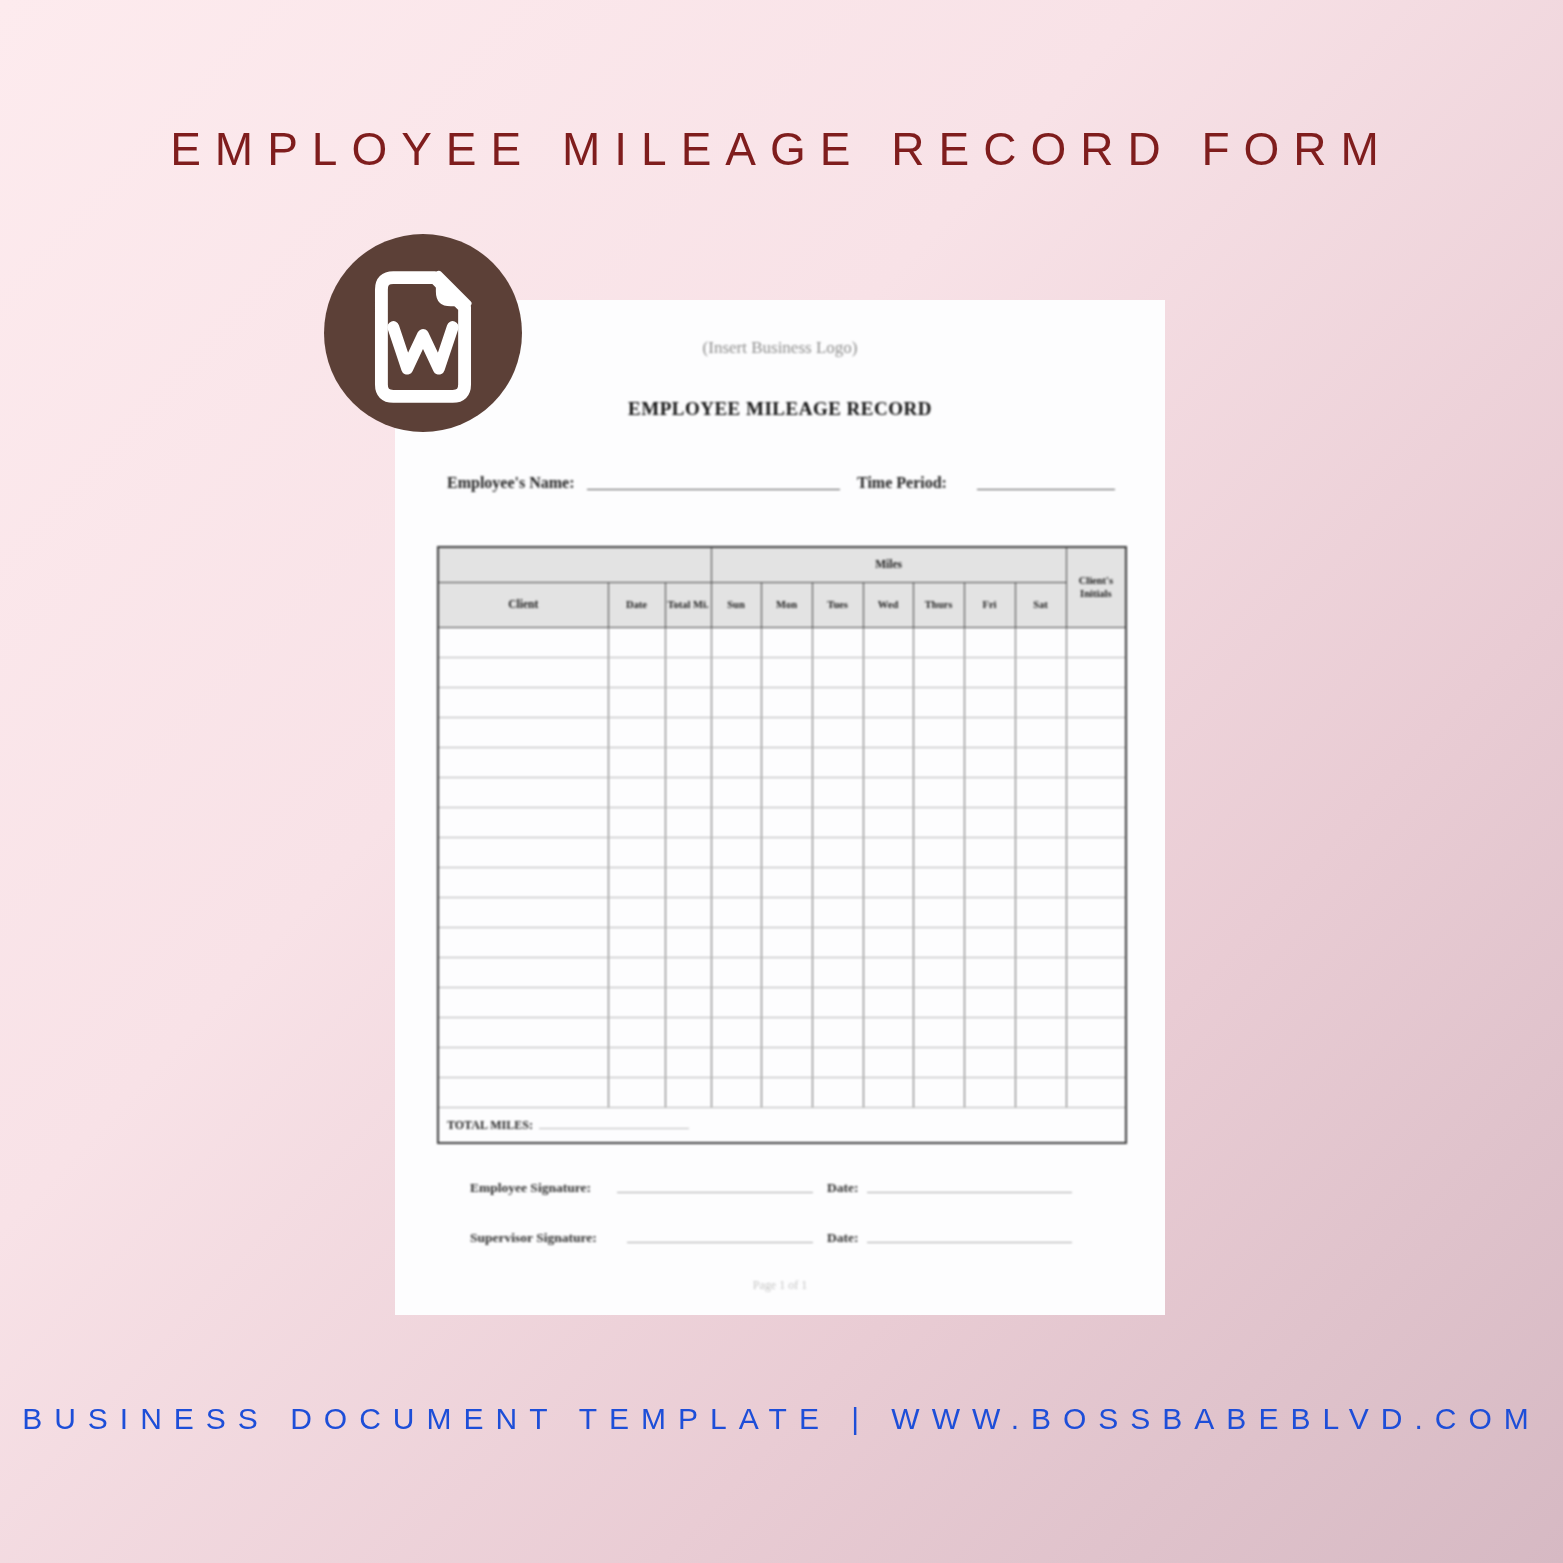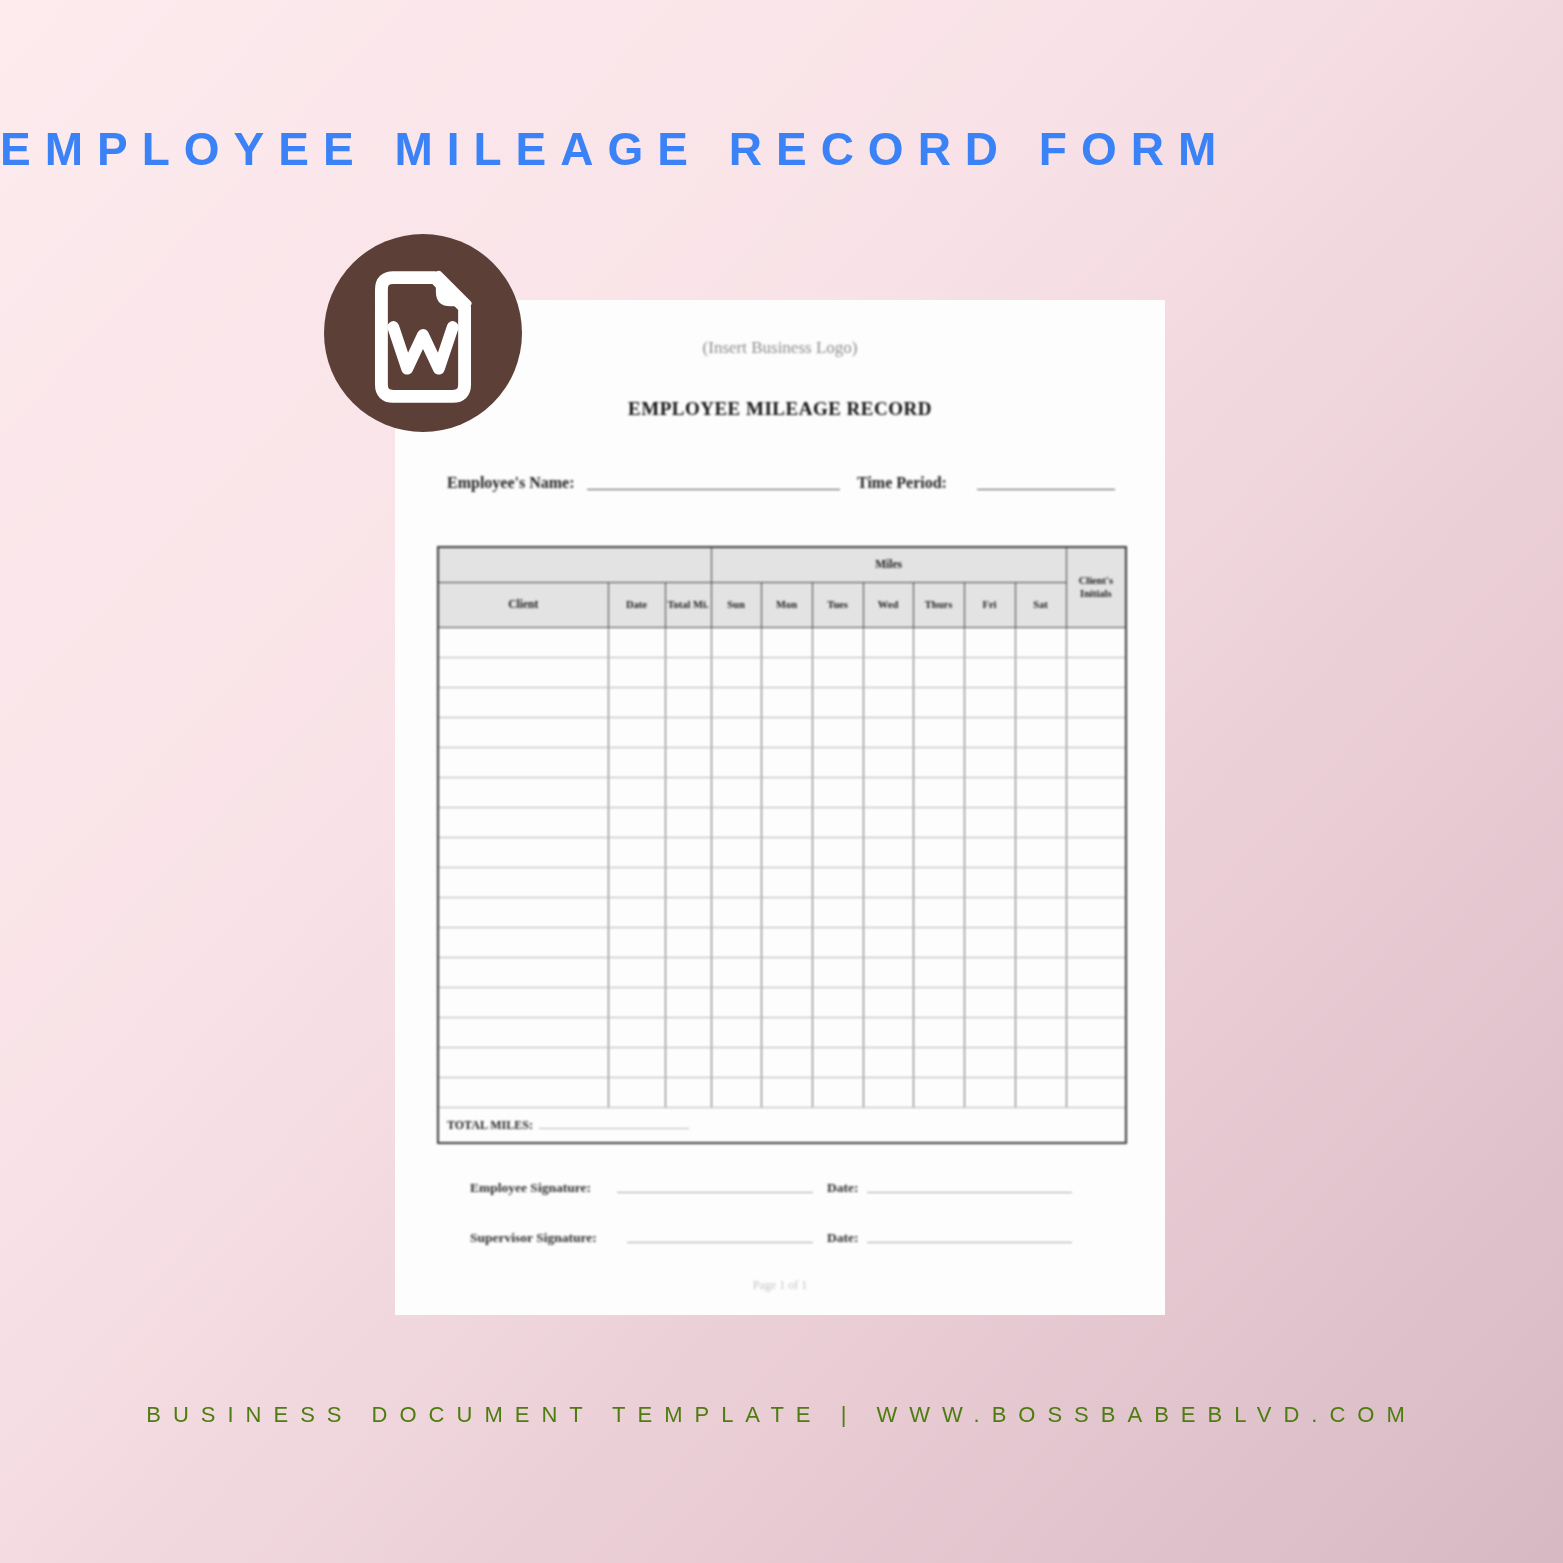--- a/index.html
+++ b/index.html
@@ -4,28 +4,28 @@
 <style>
   html,body{margin:0;padding:0;}
   body{
     width:1563px;height:1563px;position:relative;overflow:hidden;
     background:linear-gradient(133deg,#fdebee 0%,#f8e2e7 38%,#e9ccd4 70%,#d6b9c3 100%);
     font-family:"Liberation Sans",sans-serif;
   }
   
   .main-title{
     position:absolute;top:122px;left:0;width:100%;
-    text-align:left;font-size:46px;font-weight:700;
-    letter-spacing:14px;color:#3b82f6;
+    text-align:center;font-size:46px;font-weight:400;
+    letter-spacing:14px;color:#7f1d1d;
   }
   
   .footer-caption{
     position:absolute;top:1402px;left:0;width:100%;
-    text-align:center;font-size:22px;font-weight:400;
-    letter-spacing:12px;color:#4d7c0f;white-space:nowrap;
+    text-align:center;font-size:30px;font-weight:400;
+    letter-spacing:12px;color:#1d4ed8;white-space:nowrap;
   }
   
   .word-badge{
     position:absolute;left:324px;top:234px;width:198px;height:198px;z-index:5;
   }
   
   .doc{
     position:absolute;left:395px;top:300px;width:770px;height:1015px;
     background:#fdfdfe;z-index:2;
   }

